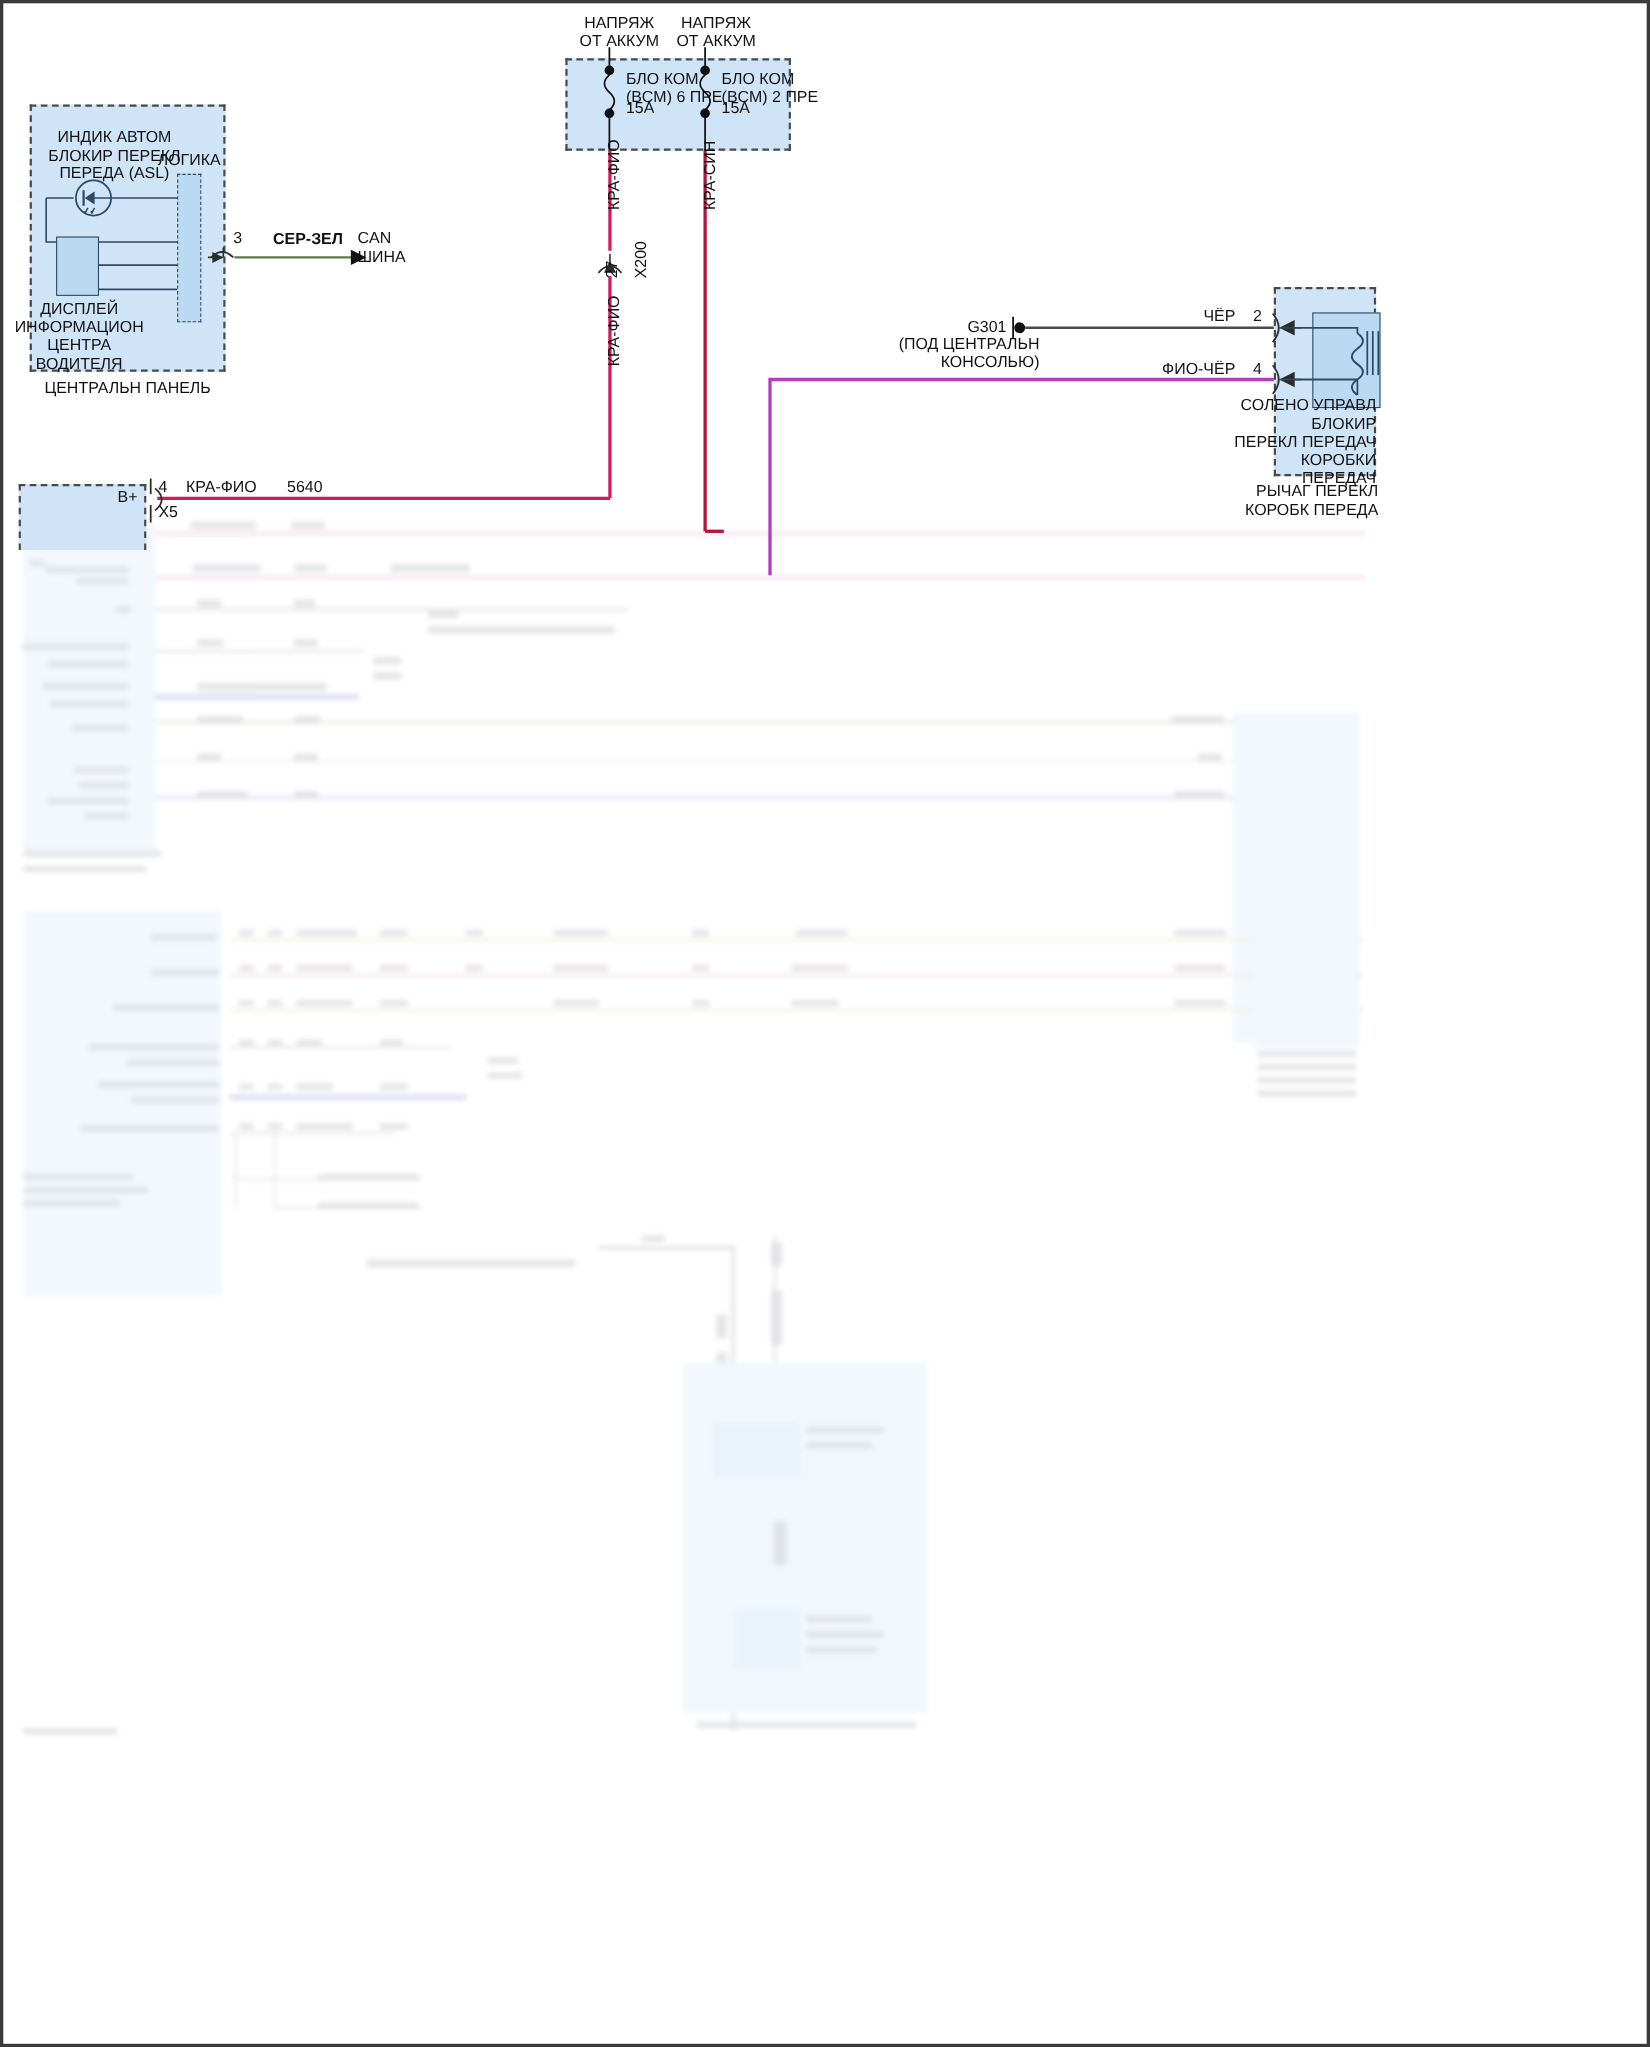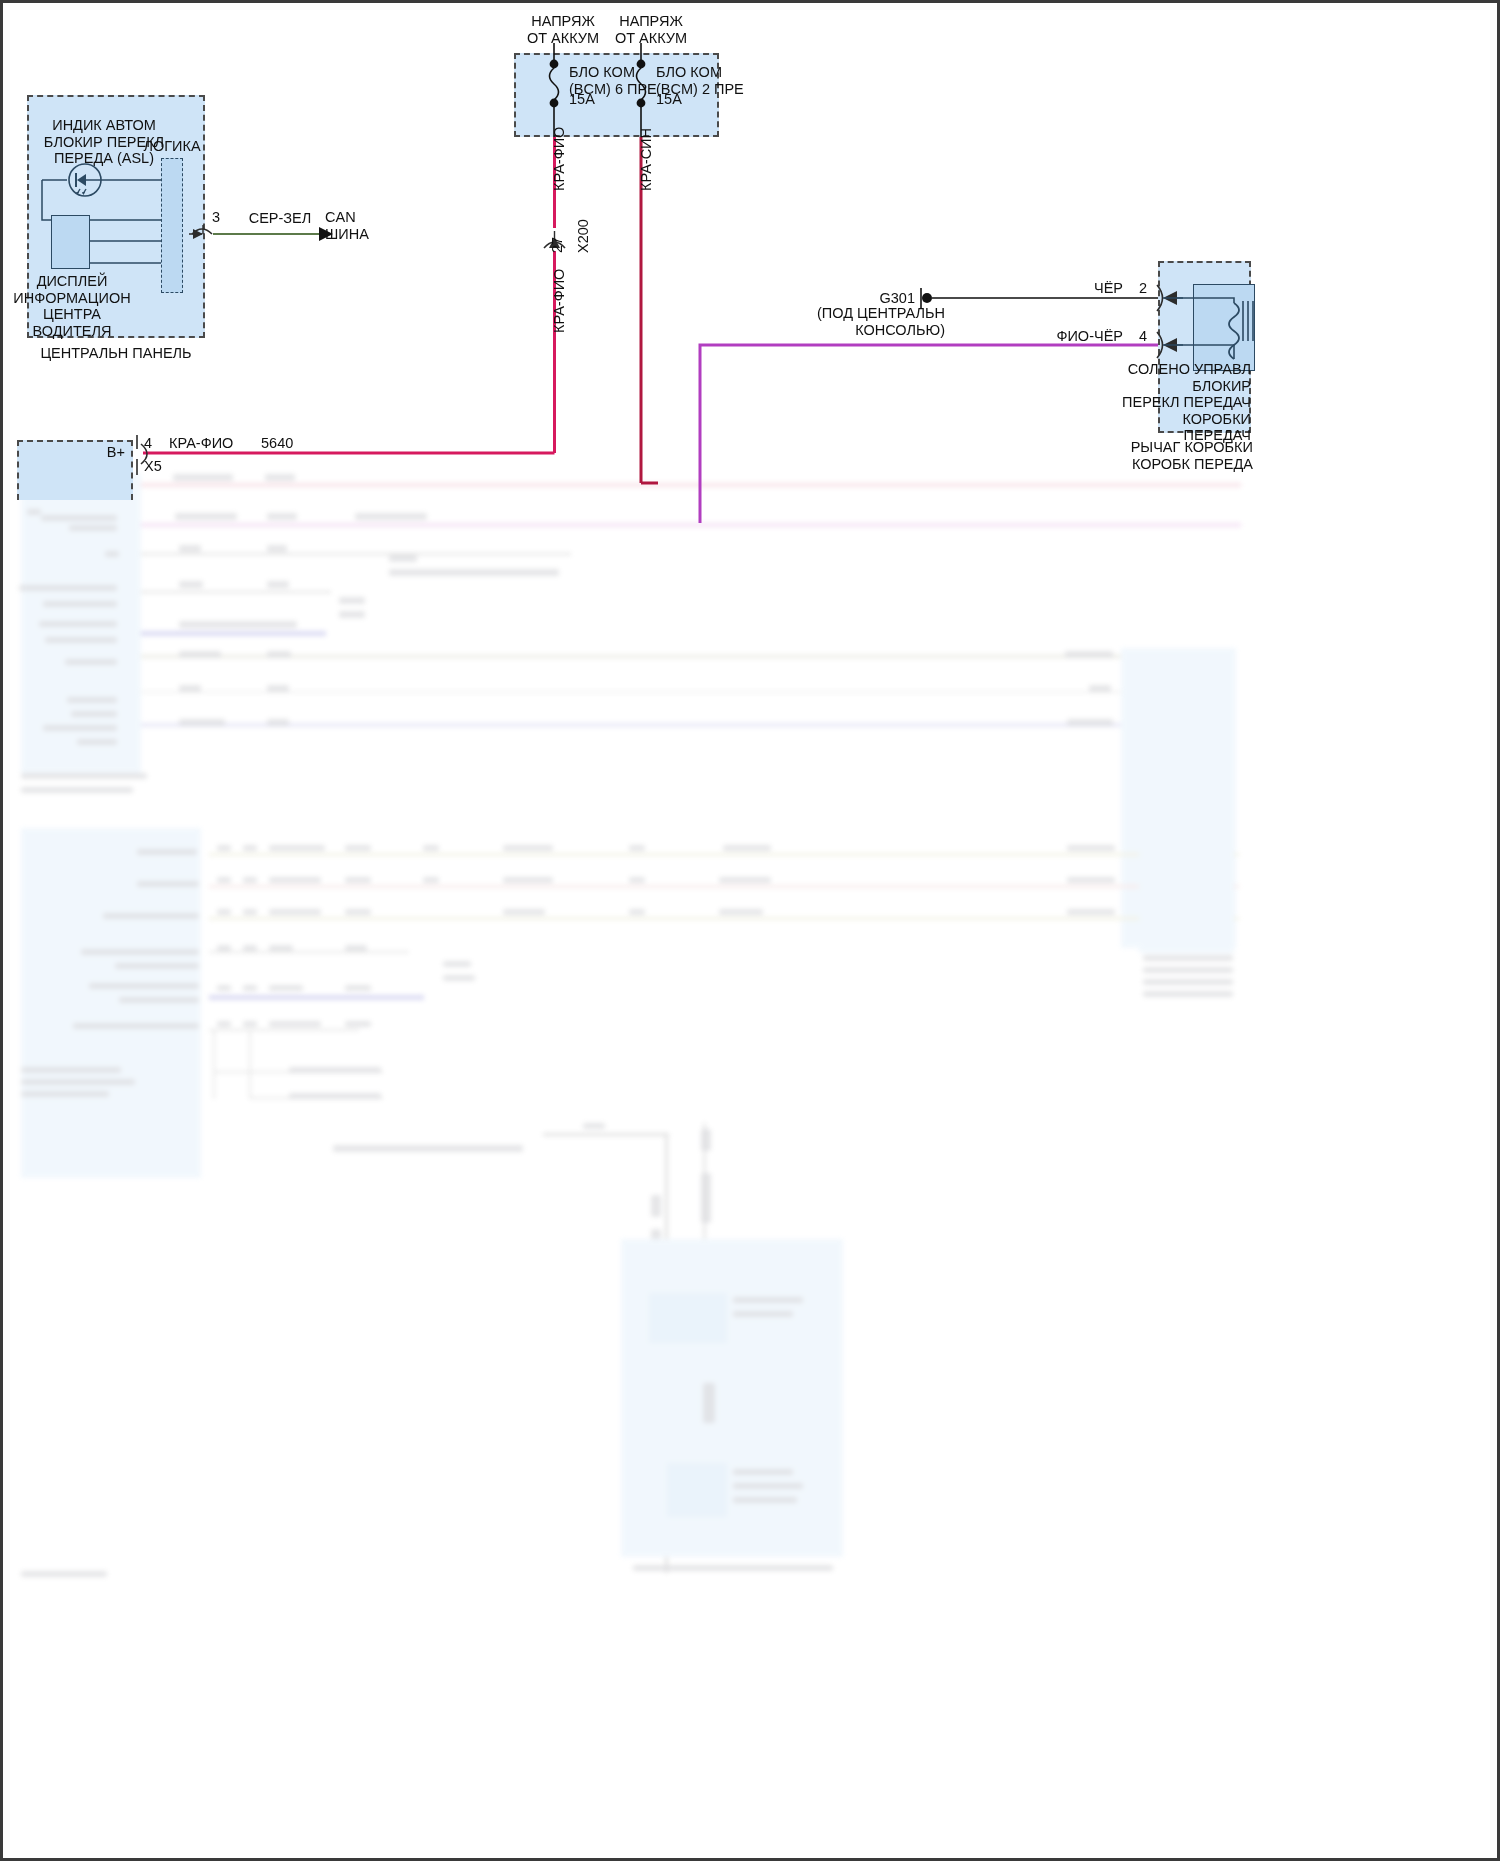--- a/index.html
+++ b/index.html
@@ -231,21 +231,21 @@
   <svg style="left:186px;top:205px;width:200px;height:40px;">
     <path d="M3 26 q10 -10 20 0" fill="none" stroke="#2c2c2c" stroke-width="1.6"></path>
     <line x1="14" y1="17" x2="14" y2="26" stroke="#2c2c2c" stroke-width="1.4"></line>
     <polyline points="0,26 13,26" fill="none" stroke="#2c2c2c" stroke-width="1.5"></polyline>
     <polygon points="4,21 14,26 4,31" fill="#2c2c2c"></polygon>
     <line x1="24" y1="26" x2="132" y2="26" stroke="#5c7a4a" stroke-width="2"></line>
     <polygon points="130,19 144,26 130,33" fill="#111"></polygon>
   </svg>
 
   <div class="txt" style="left:209px;top:206px;width:20px;">3</div>
-  <div class="txt c" style="left:222px;top:207px;width:110px;">СЕР-ЗЕЛ</div>
+  <div class="txt c" style="left:222px;top:207px;width:110px;font-weight:bold;">СЕР-ЗЕЛ</div>
   <div class="txt" style="left:322px;top:206px;width:90px;">CAN
 ШИНА</div>
 
   <div class="blkbox" style="left:511px;top:50px;width:205px;height:84px;"></div>
 
   <div class="txt c" style="left:500px;top:10px;width:120px;">НАПРЯЖ
 ОТ АККУМ</div>
   <div class="txt c" style="left:588px;top:10px;width:120px;">НАПРЯЖ
 ОТ АККУМ</div>
 
@@ -357,16 +357,16 @@
 
   <div class="txt r" style="left:1012px;top:325px;width:108px;">ФИО-ЧЁР</div>
   <div class="txt" style="left:1136px;top:325px;width:20px;">4</div>
 
   <div class="txt r" style="left:1080px;top:358px;width:168px;">СОЛЕНО УПРАВЛ
 БЛОКИР
 ПЕРЕКЛ ПЕРЕДАЧ
 КОРОБКИ
 ПЕРЕДАЧ</div>
 
-  <div class="txt r" style="left:1080px;top:436px;width:170px;">РЫЧАГ КОРОБКИ
+  <div class="txt r" style="left:1080px;top:436px;width:170px;">РЫЧАГ ПЕРЕКЛ
 КОРОБК ПЕРЕДА</div>
 
 </div>
 
 </body></html>

